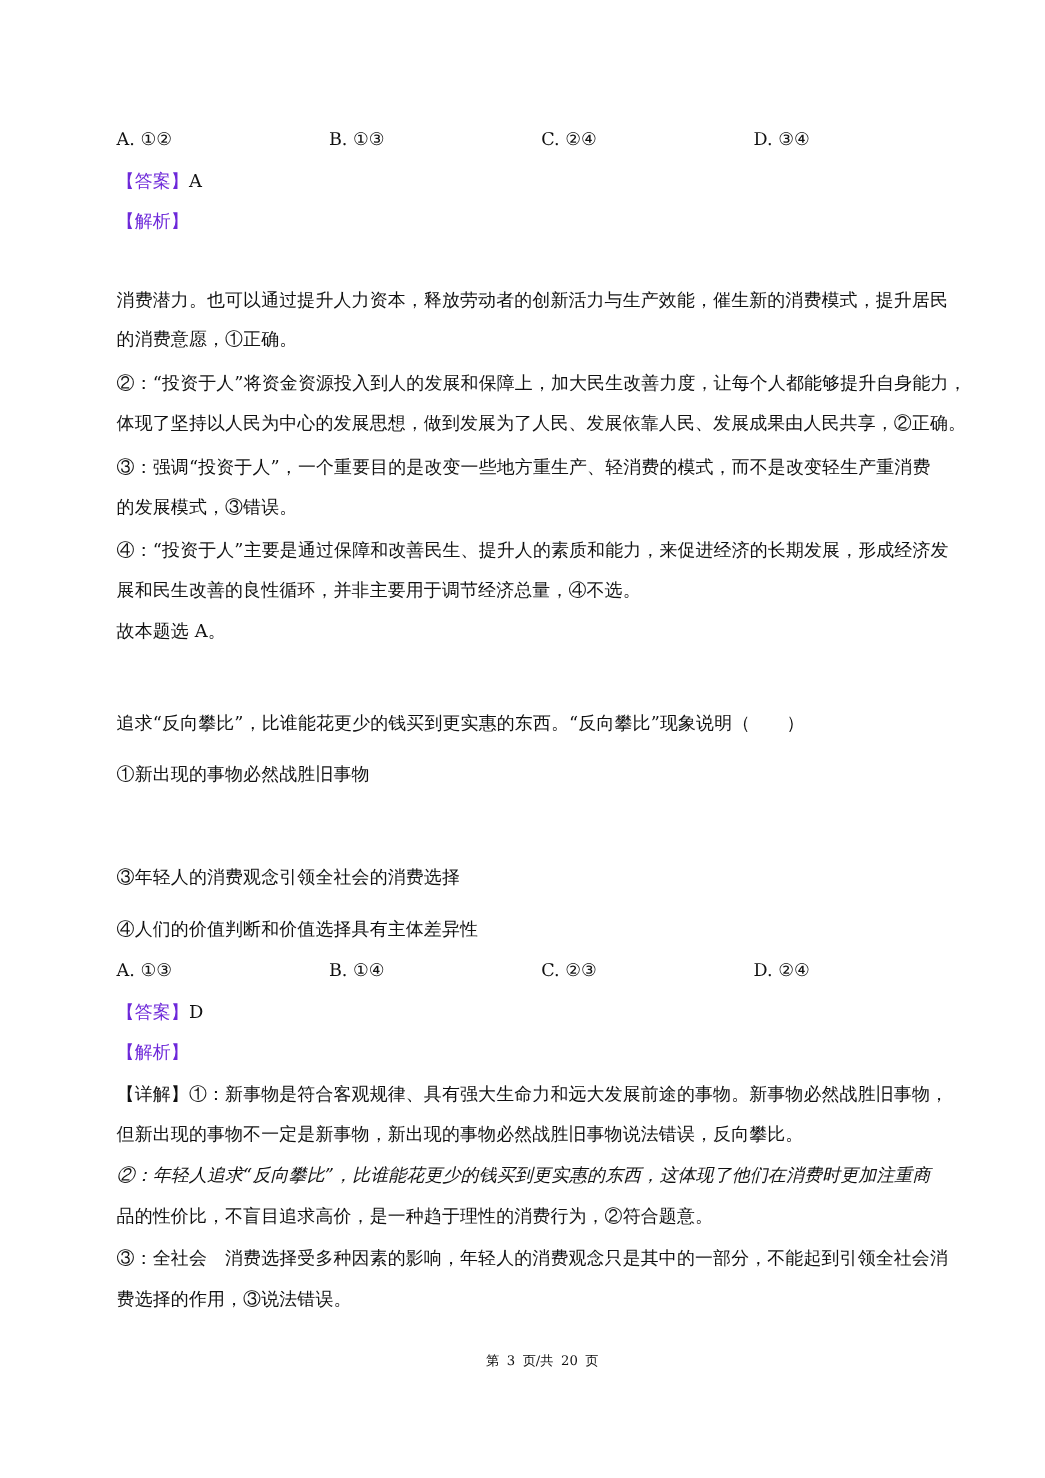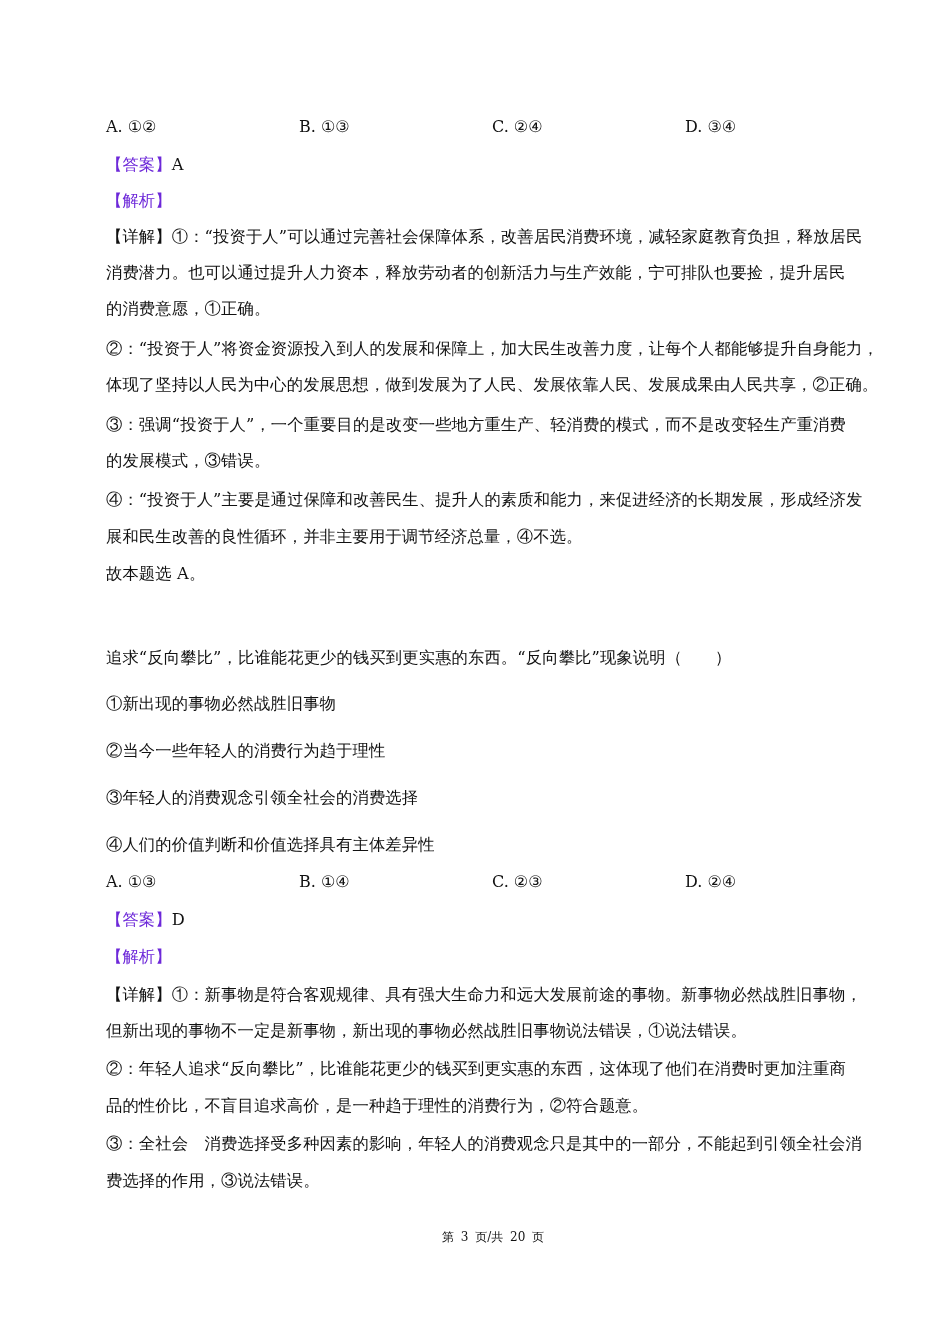--- a/index.html
+++ b/index.html
@@ -32,56 +32,52 @@
     <span class="opt" style="left:386px;">C. ②④</span>
     <span class="opt" style="left:579px;">D. ③④</span>
   </div>
 
   <div class="line" style="top:154px;">
     <span class="blue">【答案】</span><span>A</span>
   </div>
 
   <div class="line blue" style="top:190px;">【解析】</div>
 
-  <div class="line" style="top:226px;">
-    <span>【详解】</span><span>①：“投资于人”可以通过完善社会保障体系，改善居民消费环境，减轻家庭教育负担，释放居民</span>
-  </div>
-  <div class="line" style="top:262px;">消费潜力。也可以通过提升人力资本，释放劳动者的创新活力与生产效能，宁可排队也要捡，提升居民</div>
+  <div class="line" style="top:262px;">消费潜力。也可以通过提升人力资本，释放劳动者的创新活力与生产效能，催生新的消费模式，提升居民</div>
   <div class="line" style="top:298px;">的消费意愿，①正确。</div>
   <div class="line" style="top:338px;">②：“投资于人”将资金资源投入到人的发展和保障上，加大民生改善力度，让每个人都能够提升自身能力，</div>
   <div class="line" style="top:374px;">体现了坚持以人民为中心的发展思想，做到发展为了人民、发展依靠人民、发展成果由人民共享，②正确。</div>
   <div class="line" style="top:414px;">③：强调“投资于人”，一个重要目的是改变一些地方重生产、轻消费的模式，而不是改变轻生产重消费</div>
   <div class="line" style="top:450px;">的发展模式，③错误。</div>
   <div class="line" style="top:489px;">④：“投资于人”主要是通过保障和改善民生、提升人的素质和能力，来促进经济的长期发展，形成经济发</div>
   <div class="line" style="top:526px;">展和民生改善的良性循环，并非主要用于调节经济总量，④不选。</div>
   <div class="line" style="top:563px;">故本题选  A。</div>
 
   <div class="line" style="top:647px;">追求“反向攀比”，比谁能花更少的钱买到更实惠的东西。“反向攀比”现象说明（　　）</div>
 
   <div class="line" style="top:693px;">①新出现的事物必然战胜旧事物</div>
-  <div class="line" style="top:740px;">②当今一些年轻人的消费行为趋于理性</div>
   <div class="line" style="top:834px;">④人们的价值判断和价值选择具有主体差异性</div>
   <div class="line" style="top:787px;">③年轻人的消费观念引领全社会的消费选择</div>
 
   <div class="opts" style="top:871px;">
     <span class="opt" style="left:0px;">A. ①③</span>
     <span class="opt" style="left:193px;">B. ①④</span>
     <span class="opt" style="left:386px;">C. ②③</span>
     <span class="opt" style="left:579px;">D. ②④</span>
   </div>
 
   <div class="line" style="top:909px;">
     <span class="blue">【答案】</span><span>D</span>
   </div>
 
   <div class="line blue" style="top:946px;">【解析】</div>
 
   <div class="line" style="top:984px;">
     <span>【详解】</span><span>①：新事物是符合客观规律、具有强大生命力和远大发展前途的事物。新事物必然战胜旧事物，</span>
   </div>
-  <div class="line" style="top:1020px;">但新出现的事物不一定是新事物，新出现的事物必然战胜旧事物说法错误，①说法错误。</div>
-  <div class="line" style="top:1058px;">②：年轻人追求“反向攀比”，比谁能花更少的钱买到更实惠的东西，这体现了他们在消费时更加注重商</div>
+  <div class="line" style="top:1020px;">但新出现的事物不一定是新事物，新出现的事物必然战胜旧事物说法错误，反向攀比。</div>
+  <div class="line" style="top:1058px;font-style:italic;">②：年轻人追求“反向攀比”，比谁能花更少的钱买到更实惠的东西，这体现了他们在消费时更加注重商</div>
   <div class="line" style="top:1095px;">品的性价比，不盲目追求高价，是一种趋于理性的消费行为，②符合题意。</div>
   <div class="line" style="top:1133px;">③：全社会　消费选择受多种因素的影响，年轻人的消费观念只是其中的一部分，不能起到引领全社会消</div>
   <div class="line" style="top:1170px;">费选择的作用，③说法错误。</div>
 
   <div class="footer">第 3 页/共 20 页</div>
 </div>
 
 </body></html>

